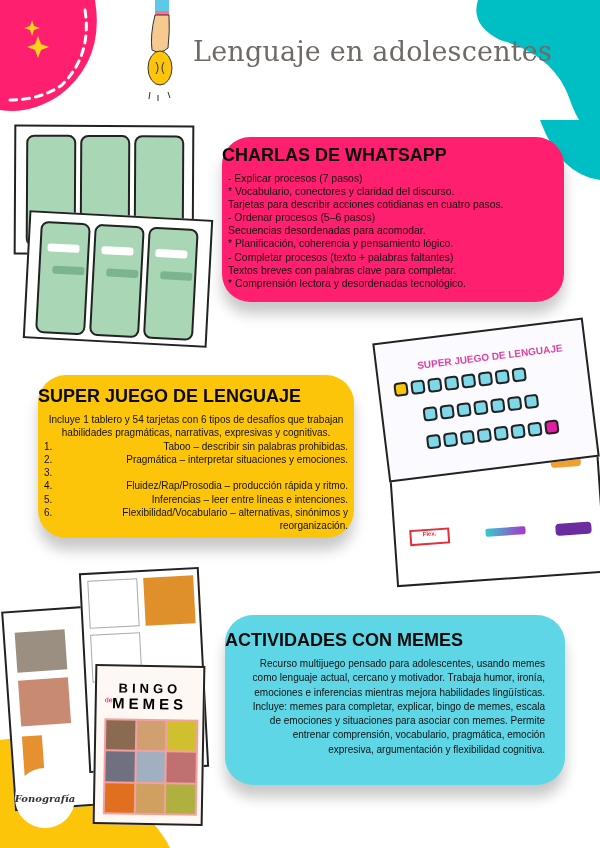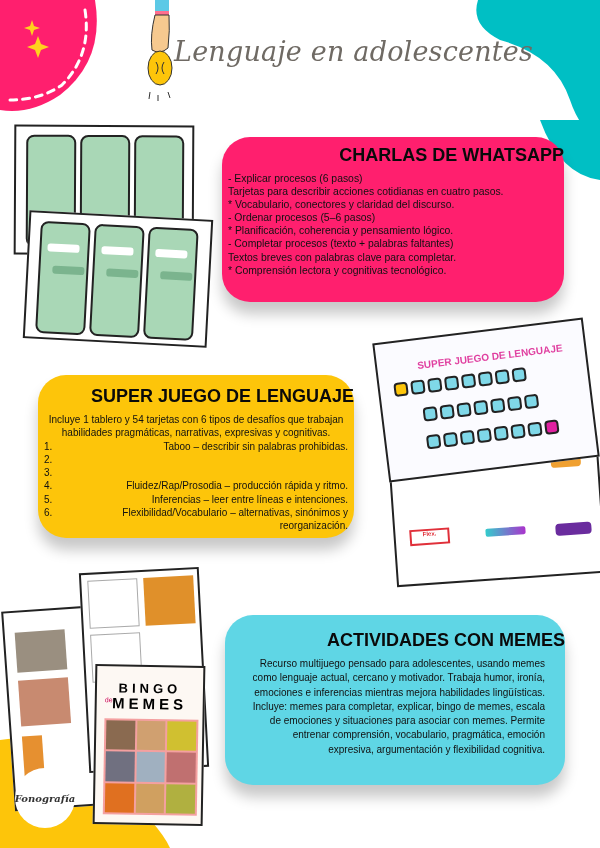--- a/index.html
+++ b/index.html
@@ -1,20 +1,20 @@
 <!DOCTYPE html>
 <html><head>
 <meta charset="utf-8">
 <style>
   * { box-sizing: border-box; margin: 0; padding: 0; }
   body { width: 600px; height: 848px; position: relative; overflow: hidden; background: #ffffff; font-family: "Liberation Sans", sans-serif; }
   .blob { position: absolute; }
-  .title { position: absolute; left: 174px; top: 36px; font-family: "DejaVu Serif", serif; font-style: italic; font-size: 27px; color: #6f6a64; letter-spacing: 0.2px; }
+  .title { position: absolute; left: 193px; top: 36px; font-family: "DejaVu Serif", serif; font-size: 27px; color: #6f6a64; letter-spacing: 0.2px; }
   .card { position: absolute; border-radius: 28px; box-shadow: 0 12px 14px rgba(0,0,0,0.22); color: #111; }
-  .card h2 { font-family: "Liberation Sans", sans-serif; font-weight: 700; text-align: right; color: #0a0a0a; }
+  .card h2 { font-family: "Liberation Sans", sans-serif; font-weight: 700; text-align: left; color: #0a0a0a; }
   .pink { left: 222px; top: 137px; width: 342px; height: 165px; background: #ff1f6e; }
   .pink h2 { font-size: 18px; margin-top: 8px; }
   .pink .body { font-size: 10.4px; line-height: 13.1px; padding: 6px 0 0 6px; }
   .yellow { left: 38px; top: 375px; width: 316px; height: 163px; background: #fdc50a; }
   .yellow h2 { font-size: 18px; margin-top: 11px; }
   .yellow .intro { font-size: 10px; line-height: 13.3px; text-align: center; margin-top: 6px; }
   .yellow ol { list-style: none; font-size: 10px; line-height: 13.3px; }
   .yellow li { display: flex; }
   .yellow li .num { width: 46px; padding-left: 6px; }
   .yellow li .txt { flex: 1; text-align: right; padding-right: 6px; }
@@ -73,28 +73,29 @@
     <div class="phone" style="left:118px;top:8px;width:50px;height:112px">
         <div class="bubble" style="left:6px;top:20px;width:32px;background:#fff"></div>
         <div class="bubble" style="left:12px;top:42px;width:32px;background:#7bb48e"></div>
       </div>
   </div>
 </div>
 
 <div class="card pink">
   <h2>CHARLAS DE WHATSAPP</h2>
   <div class="body">
-    <div>- Explicar procesos (6 pasos)</div>
+    <div>- Explicar procesos (7 pasos)</div>
+    <div> * Vocabulario, conectores y claridad del discurso.</div>
     <div> Tarjetas para describir acciones cotidianas en cuatro pasos.</div>
-    <div> * Vocabulario, conectores y claridad del discurso.</div>
     <div>- Ordenar procesos (5–6 pasos)</div>
+    <div> Secuencias desordenadas para acomodar.</div>
     <div> * Planificación, coherencia y pensamiento lógico.</div>
     <div>- Completar procesos (texto + palabras faltantes)</div>
     <div> Textos breves con palabras clave para completar.</div>
-    <div> * Comprensión lectora y cognitivas tecnológico.</div>
+    <div> * Comprensión lectora y desordenadas tecnológico.</div>
   </div>
 </div>
 
 <div>
   <div class="sheet" style="left:392px;top:440px;width:210px;height:140px;transform:rotate(-4deg)">
     <div style="position:absolute;left:14px;top:82px;width:40px;height:16px;border:2px solid #e0303a;color:#e0303a;font-size:6px;font-weight:700;text-align:center">Flex.</div>
     <div style="position:absolute;left:90px;top:86px;width:40px;height:8px;background:linear-gradient(90deg,#3cc,#a3c);border-radius:2px"></div>
     <div style="position:absolute;left:160px;top:86px;width:36px;height:12px;background:#6a2c9e;border-radius:4px"></div>
     <div style="position:absolute;left:160px;top:20px;width:30px;height:10px;background:#f0a030;border-radius:4px"></div>
   </div>
@@ -135,20 +136,21 @@
 <div class="card yellow">
   <h2>SUPER JUEGO DE LENGUAJE</h2>
   <div class="intro">Incluye 1 tablero y 54 tarjetas con 6 tipos de desafíos que trabajan habilidades pragmáticas, narrativas, expresivas y cognitivas.</div>
   <ol>
     <li>
         <span class="num">1.</span>
         <span class="txt">Taboo – describir sin palabras prohibidas.</span>
       </li>
     <li>
         <span class="num">2.</span>
+        <span class="txt">Pragmática – interpretar situaciones y emociones.</span>
       </li>
     <li>
         <span class="num">3.</span>
       </li>
     <li>
         <span class="num">4.</span>
         <span class="txt">Fluidez/Rap/Prosodia – producción rápida y ritmo.</span>
       </li>
     <li>
         <span class="num">5.</span>

